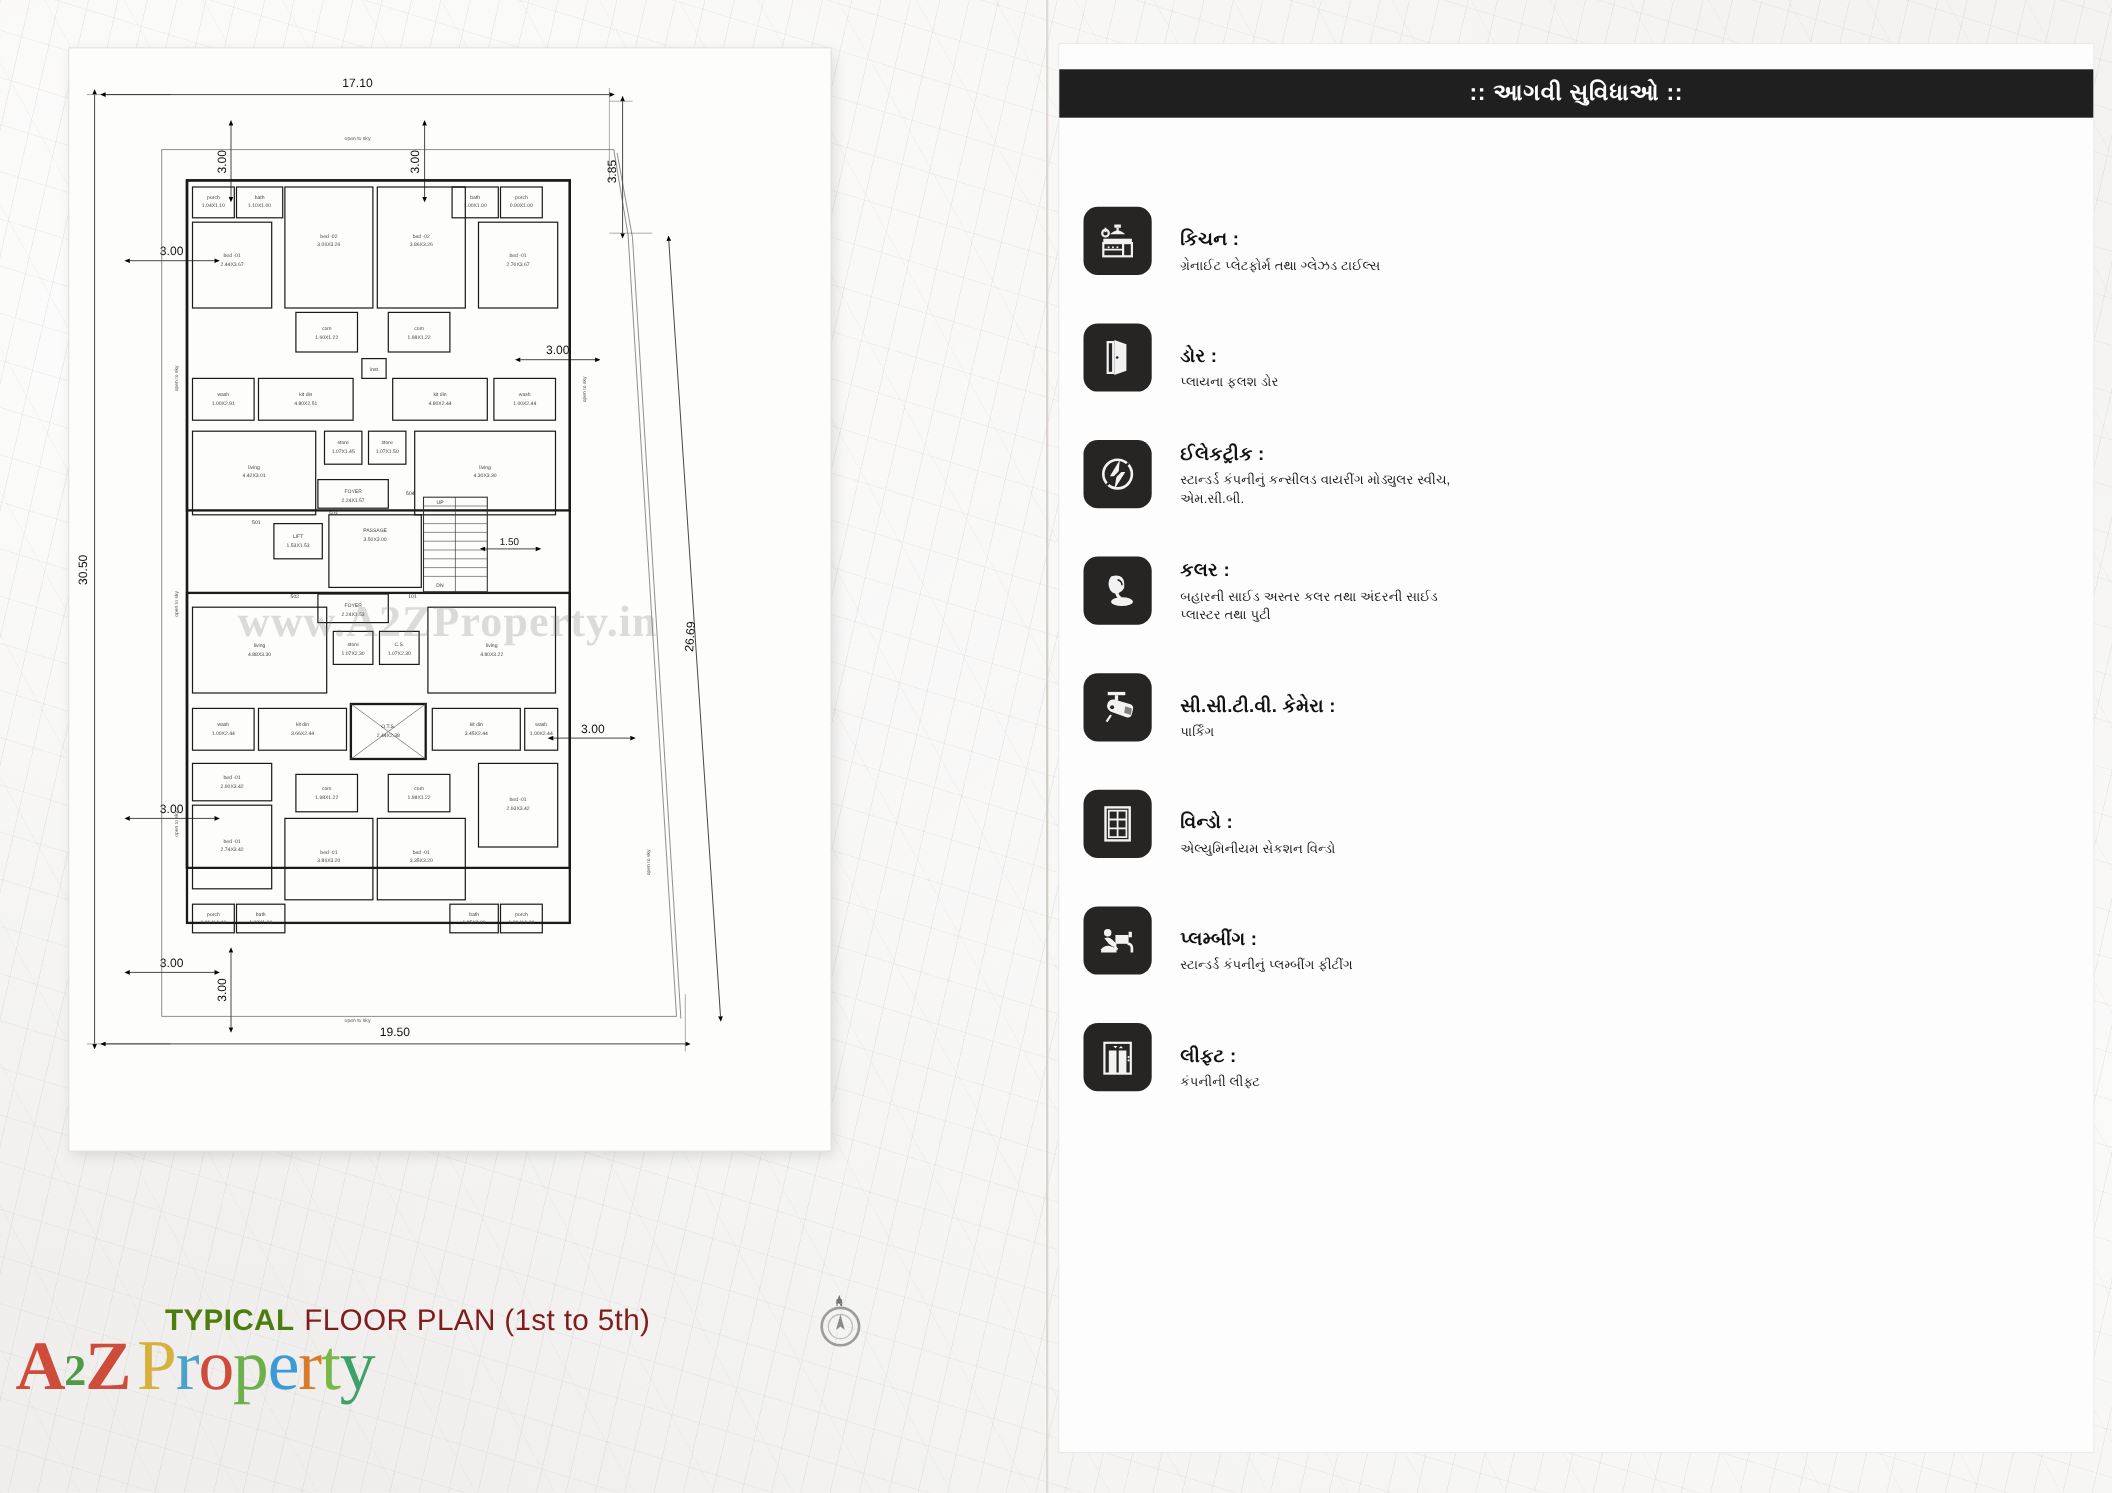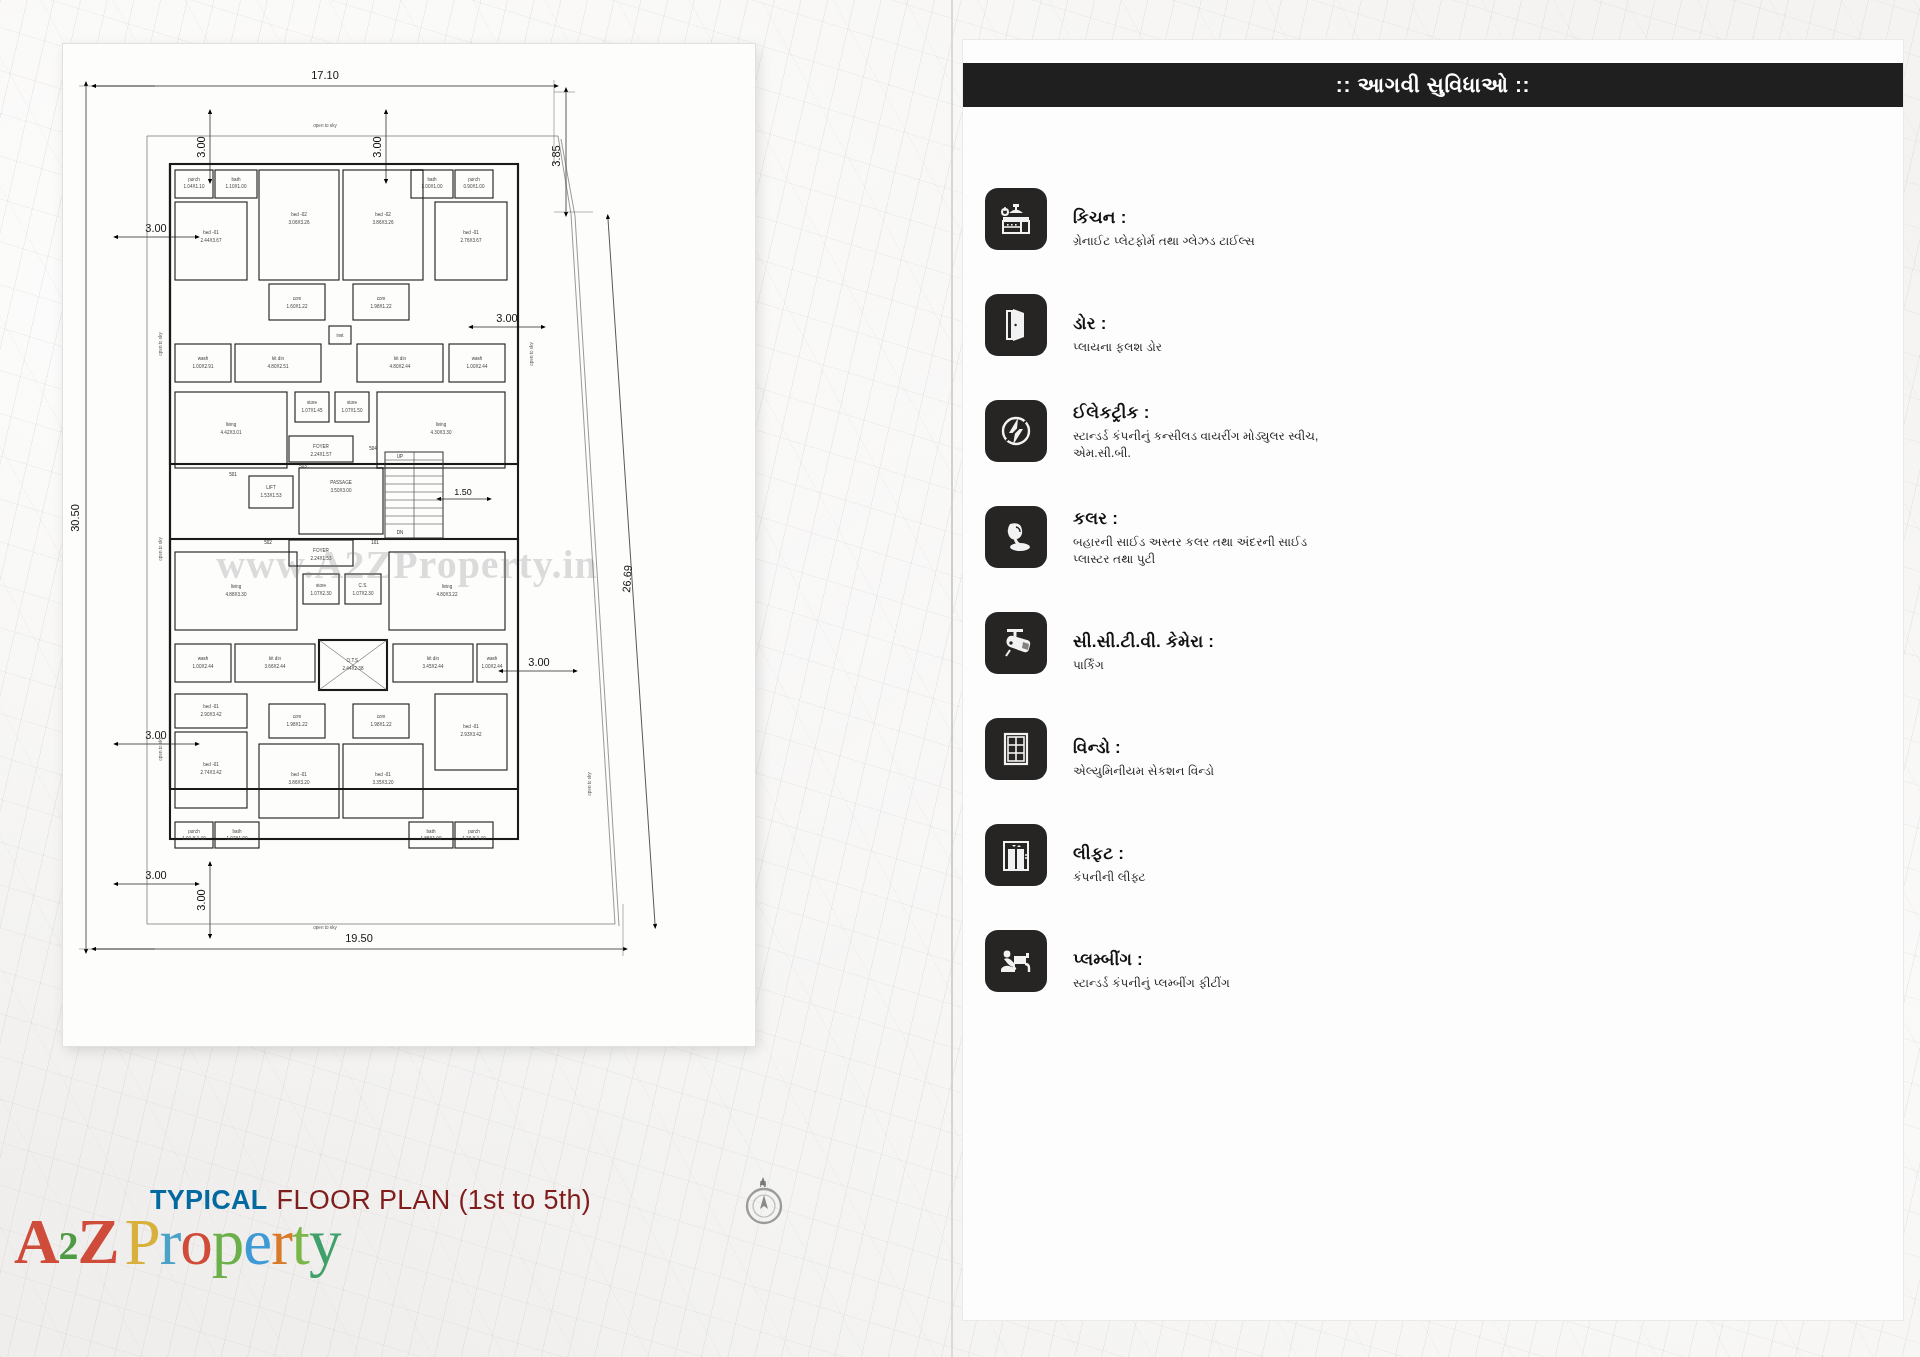--- a/index.html
+++ b/index.html
@@ -36,21 +36,21 @@
     font-family:Liberation Serif, serif;
     font-size:40px;letter-spacing:1px;
     color:rgba(125,125,125,.26);
     font-weight:700;white-space:nowrap;pointer-events:none;
   }
   
   #plan-title-row{
     position:absolute;left:150px;top:1185px;
     display:flex;align-items:center;gap:0px;
   }
-  .tt-typical{font-size:27px;font-weight:700;color:#0369a1;letter-spacing:.3px;}
+  .tt-typical{font-size:27px;font-weight:700;color:#4d7c0f;letter-spacing:.3px;}
   .tt-rest{font-size:27px;font-weight:400;color:#7f1d1d;letter-spacing:.3px;margin-left:9px;}
   #compass{
     position:absolute;left:737px;top:1175px;width:54px;height:54px;
   }
   
   #brand-logo{
     position:absolute;left:14px;top:1205px;
     display:flex;align-items:center;gap:6px;
     pointer-events:none;
   }
@@ -522,47 +522,47 @@
       </div>
       <div class="amen-text">
         <div class="amen-title">વિન્ડો :</div>
         <div class="amen-desc">એલ્યુમિનીયમ સેકશન વિન્ડો</div>
       </div>
     </div>
 
     <div class="amen-row">
       <div class="amen-icon">
         <svg width="38" height="38" viewBox="0 0 38 38" xmlns="http://www.w3.org/2000/svg">
+          <circle cx="10" cy="12" r="3.4" fill="#f2f2f2"></circle>
+          <path d="M7 17 q4-2 7 1 l4 4 l-3 3 l-4-3 z" fill="#f2f2f2"></path>
+          <path d="M4 27 q3-4 8-3 l6 2 v4 H4 z" fill="#f2f2f2"></path>
+          <rect x="17" y="14" width="12" height="8" fill="#f2f2f2"></rect>
+          <path d="M29 11 h3 v5 h-3 z" fill="#f2f2f2"></path>
+          <path d="M28 22 q4 0 4 4 v4" fill="none" stroke="#f2f2f2" stroke-width="2.4"></path>
+          <path d="M17 22 q-1 4 2 5" fill="none" stroke="#f2f2f2" stroke-width="2.2"></path>
+        </svg>
+      </div>
+      <div class="amen-text">
+        <div class="amen-title">પ્લમ્બીંગ :</div>
+        <div class="amen-desc">સ્ટાન્ડર્ડ કંપનીનું પ્લમ્બીંગ ફીટીંગ</div>
+      </div>
+    </div>
+
+    <div class="amen-row">
+      <div class="amen-icon">
+        <svg width="38" height="38" viewBox="0 0 38 38" xmlns="http://www.w3.org/2000/svg">
           <rect x="7" y="6" width="24" height="28" fill="none" stroke="#f2f2f2" stroke-width="2"></rect>
           <rect x="11" y="13" width="7" height="21" fill="#f2f2f2"></rect>
           <rect x="20" y="13" width="7" height="21" fill="#f2f2f2"></rect>
           <path d="M15 9 l2 2 l2-2 z" fill="#f2f2f2"></path>
           <path d="M20 11 l2-2 l2 2 z" fill="#f2f2f2"></path>
           <circle cx="29" cy="19" r="1" fill="#f2f2f2"></circle>
           <circle cx="29" cy="22" r="1" fill="#f2f2f2"></circle>
         </svg>
       </div>
       <div class="amen-text">
         <div class="amen-title">લીફટ :</div>
         <div class="amen-desc">કંપનીની લીફ્ટ</div>
       </div>
     </div>
 
-    <div class="amen-row">
-      <div class="amen-icon">
-        <svg width="38" height="38" viewBox="0 0 38 38" xmlns="http://www.w3.org/2000/svg">
-          <circle cx="10" cy="12" r="3.4" fill="#f2f2f2"></circle>
-          <path d="M7 17 q4-2 7 1 l4 4 l-3 3 l-4-3 z" fill="#f2f2f2"></path>
-          <path d="M4 27 q3-4 8-3 l6 2 v4 H4 z" fill="#f2f2f2"></path>
-          <rect x="17" y="14" width="12" height="8" fill="#f2f2f2"></rect>
-          <path d="M29 11 h3 v5 h-3 z" fill="#f2f2f2"></path>
-          <path d="M28 22 q4 0 4 4 v4" fill="none" stroke="#f2f2f2" stroke-width="2.4"></path>
-          <path d="M17 22 q-1 4 2 5" fill="none" stroke="#f2f2f2" stroke-width="2.2"></path>
-        </svg>
-      </div>
-      <div class="amen-text">
-        <div class="amen-title">પ્લમ્બીંગ :</div>
-        <div class="amen-desc">સ્ટાન્ડર્ડ કંપનીનું પ્લમ્બીંગ ફીટીંગ</div>
-      </div>
-    </div>
-
   </div>
 </div>
 
 </body></html>

